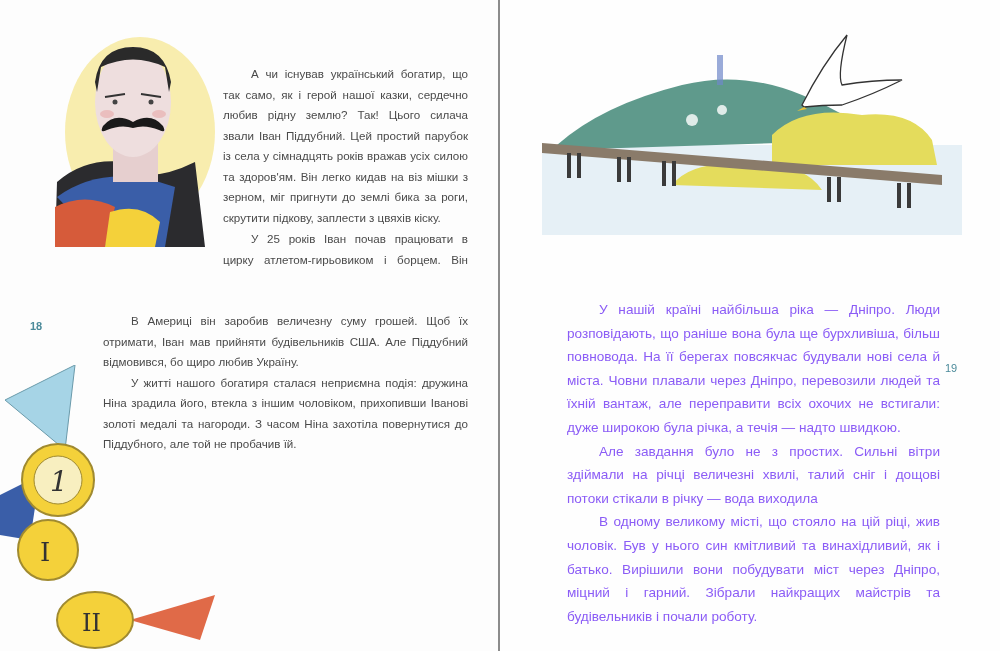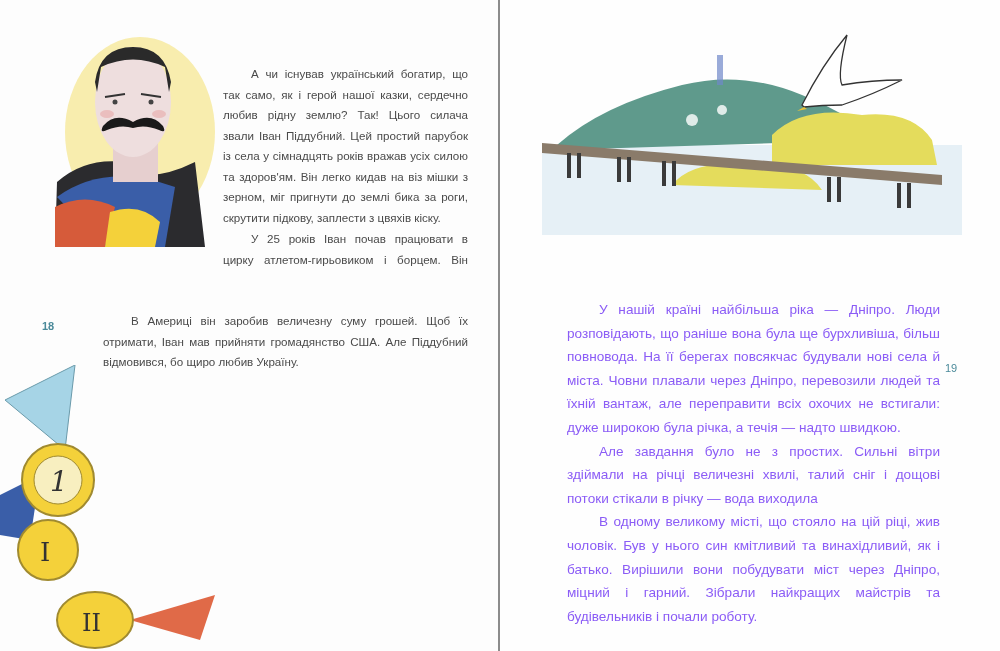--- a/index.html
+++ b/index.html
@@ -42,24 +42,25 @@
 
   <div class="txt" style="left:223px;top:64px;width:245px;">
     <p>А чи існував український богатир, що так само, як і герой нашої казки, сердечно любив рідну землю? Так! Цього силача звали Іван Піддубний. Цей простий парубок із села у сімнадцять років вражав усіх силою та здоров'ям. Він легко кидав на віз мішки з зерном, міг пригнути до землі бика за роги, скрутити підкову, заплести з цвяхів кіску.</p>
   </div>
 
   <div class="txt" style="left:223px;top:229px;width:245px;">
     <p style="height:41px;overflow:hidden;">У 25 років Іван почав працювати в цирку атлетом-гирьовиком і борцем. Він переміг усіх відомих атлетів рідного краю, тож вирішив змагатися з найкращими борцями планети. Піддубний відвідав 14 країн і впродовж 25 років був у світі найкращим, непереможним, найсильнішим атлетом.</p>
   </div>
 
   <div class="txt" style="left:103px;top:270px;width:365px;">
-    <p style="margin-top:41px;">В Америці він заробив величезну суму грошей. Щоб їх отримати, Іван мав прийняти громадянство США. Але Піддубний відмовився, бо щиро любив Україну.</p>
+    <p style="margin-top:41px;">В Америці він заробив величезну суму грошей. Щоб їх отримати, Іван мав прийняти будівельників США. Але Піддубний відмовився, бо щиро любив Україну.</p>
+    <p>У житті нашого богатиря сталася неприємна подія: дружина Ніна зрадила його, втекла з іншим чоловіком, прихопивши Іванові золоті медалі та нагороди. З часом Ніна захотіла повернутися до Піддубного, але той не пробачив їй.</p>
   </div>
 
-  <span class="pagenum" style="left:42px;top:320px;">18</span>
+  <span class="pagenum" style="left:30px;top:320px;">18</span>
 
   <svg class="illus" style="left:0;top:365px" width="225" height="285" viewBox="0 0 225 285">
     <path d="M5 35 L75 0 L65 85 Z" fill="#a6d4e6" stroke="#6a9aaa"></path>
     <path d="M0 130 L40 110 L30 175 L0 170 Z" fill="#3a5ea8"></path>
     <circle cx="58" cy="115" r="36" fill="#f4d13a" stroke="#a08a30" stroke-width="2"></circle>
     <circle cx="58" cy="115" r="24" fill="#f8efc0" stroke="#a08a30"></circle>
     <text x="50" y="126" font-size="28" font-family="DejaVu Serif, serif" fill="#333" font-style="italic">1</text>
     <circle cx="48" cy="185" r="30" fill="#f4d13a" stroke="#a08a30" stroke-width="2"></circle>
     <text x="40" y="196" font-size="26" font-family="DejaVu Serif, serif" fill="#333">I</text>
     <path d="M130 255 L215 230 L200 275 Z" fill="#e06a48"></path>

